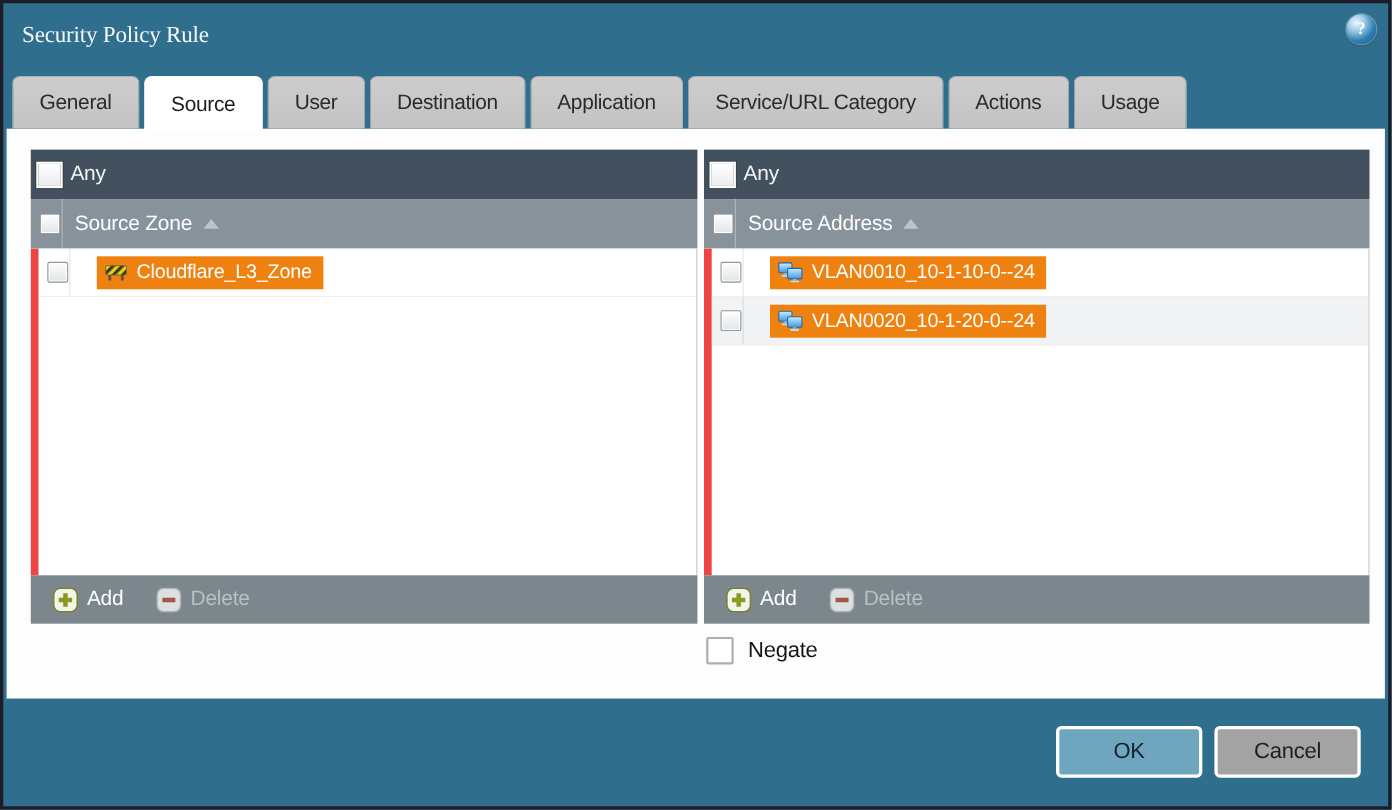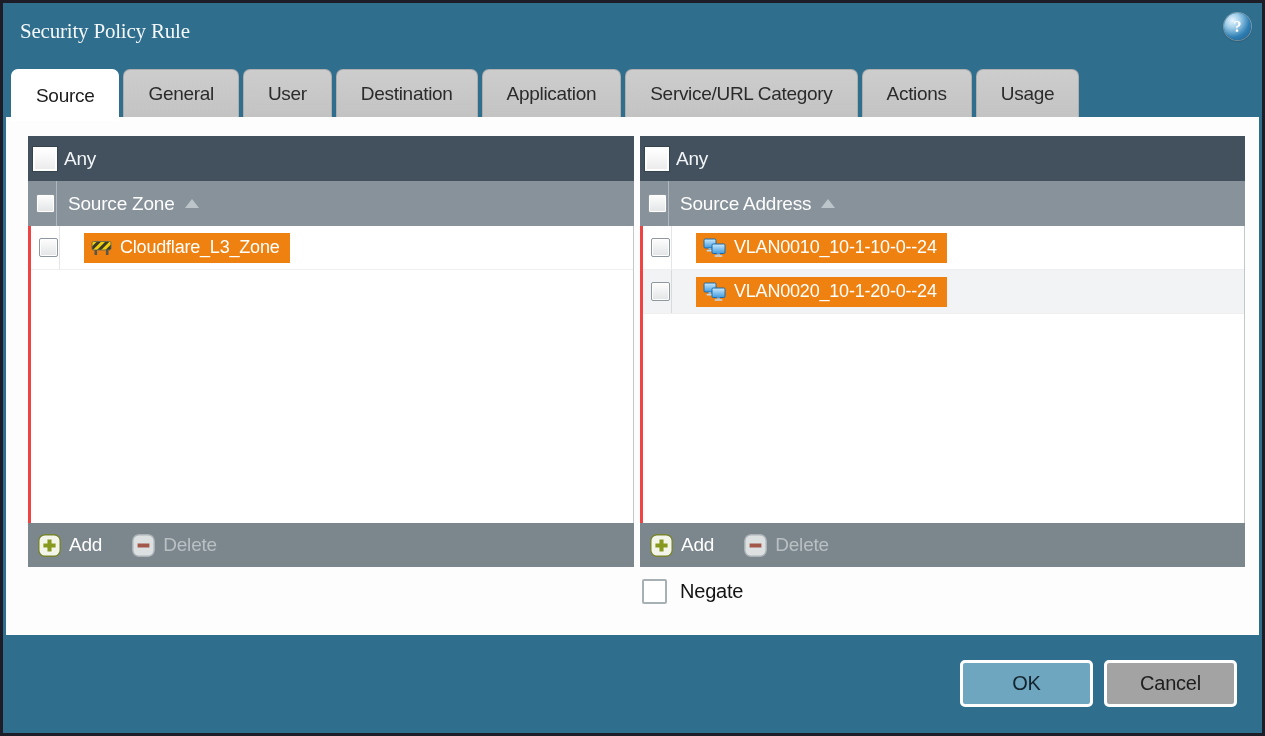--- a/index.html
+++ b/index.html
@@ -33,28 +33,28 @@
   .any-header { height:45px; background:#42515d; display:flex; align-items:center; padding-left:5px; flex:0 0 auto; }
   .any-header .label { color:#f2f5f7; font-size:19px; margin-left:7px; letter-spacing:-0.2px; }
 
   .col-header { height:45px; background:#87929a; display:flex; align-items:center; flex:0 0 auto; }
   .col-header .label { color:#fdfdfd; font-size:19px; margin-left:11px; letter-spacing:-0.2px; }
 
   .cb-cell { width:29px; align-self:stretch; display:flex; align-items:center; padding-left:8px; flex:0 0 auto; }
   .col-header .cb-cell { border-right:1px solid rgba(255,255,255,0.35); }
   .data-row  .cb-cell { border-right:1px solid rgba(0,0,0,0.10); }
 
-  .rows { flex:1 1 auto; background:#ffffff; border-left:3px solid #ef4444; border-right:1px solid #c3c8cb; overflow:hidden; }
+  .rows { flex:1 1 auto; background:#ffffff; border-left:7px solid #ef4444; border-right:1px solid #c3c8cb; overflow:hidden; }
   .data-row { height:44px; display:flex; align-items:center; border-bottom:1px solid #efefef; }
   .data-row.alt { background:#f1f3f4; }
 
   .chip { display:inline-flex; align-items:center; gap:8px; margin-left:24px; height:30px;
     background:#ef8110; padding:0 10px 0 7px; color:#ffffff; font-size:18px; letter-spacing:-0.2px; }
 
-  .panel-bar { height:44px; background:#7c868d; display:flex; align-items:center; padding-left:10px; gap:8px; flex:0 0 auto; }
+  .panel-bar { height:44px; background:#7c868d; display:flex; align-items:center; padding-left:20px; gap:8px; flex:0 0 auto; }
   .bar-label { color:#ffffff; font-size:19px; letter-spacing:-0.2px; cursor:pointer; }
   .bar-label.disabled { color:#b9c0c4; cursor:default; }
   .bar-gap { width:14px; }
 
   
   .cb-any { width:24px; height:24px; background:linear-gradient(#ffffff,#ececec);
     border:2px solid #fdfdfd; box-shadow:0 0 0 1px rgba(0,0,0,0.18); cursor:pointer; flex:0 0 auto; }
   .cb-small { width:19px; height:19px; background:linear-gradient(#fefefe,#e2e4e5);
     border:1px solid #8f989e; border-radius:2px; box-shadow:inset 0 0 0 1px #ffffff; cursor:pointer; flex:0 0 auto; }
   .cb-negate { width:25px; height:25px; background:#ffffff; border:2px solid #a7b0b5; border-radius:2px; cursor:pointer; }
@@ -78,22 +78,22 @@
 <body>
 
 <div class="dialog">
 
   <div class="titlebar">
     <span class="title">Security Policy Rule</span>
     <div class="help-btn">?</div>
   </div>
 
   <div class="tabs">
+    <div class="tab">General</div>
     <div class="tab active">Source</div>
-    <div class="tab">General</div>
     <div class="tab">User</div>
     <div class="tab">Destination</div>
     <div class="tab">Application</div>
     <div class="tab">Service/URL Category</div>
     <div class="tab">Actions</div>
     <div class="tab">Usage</div>
   </div>
 
   <div class="content">
 

